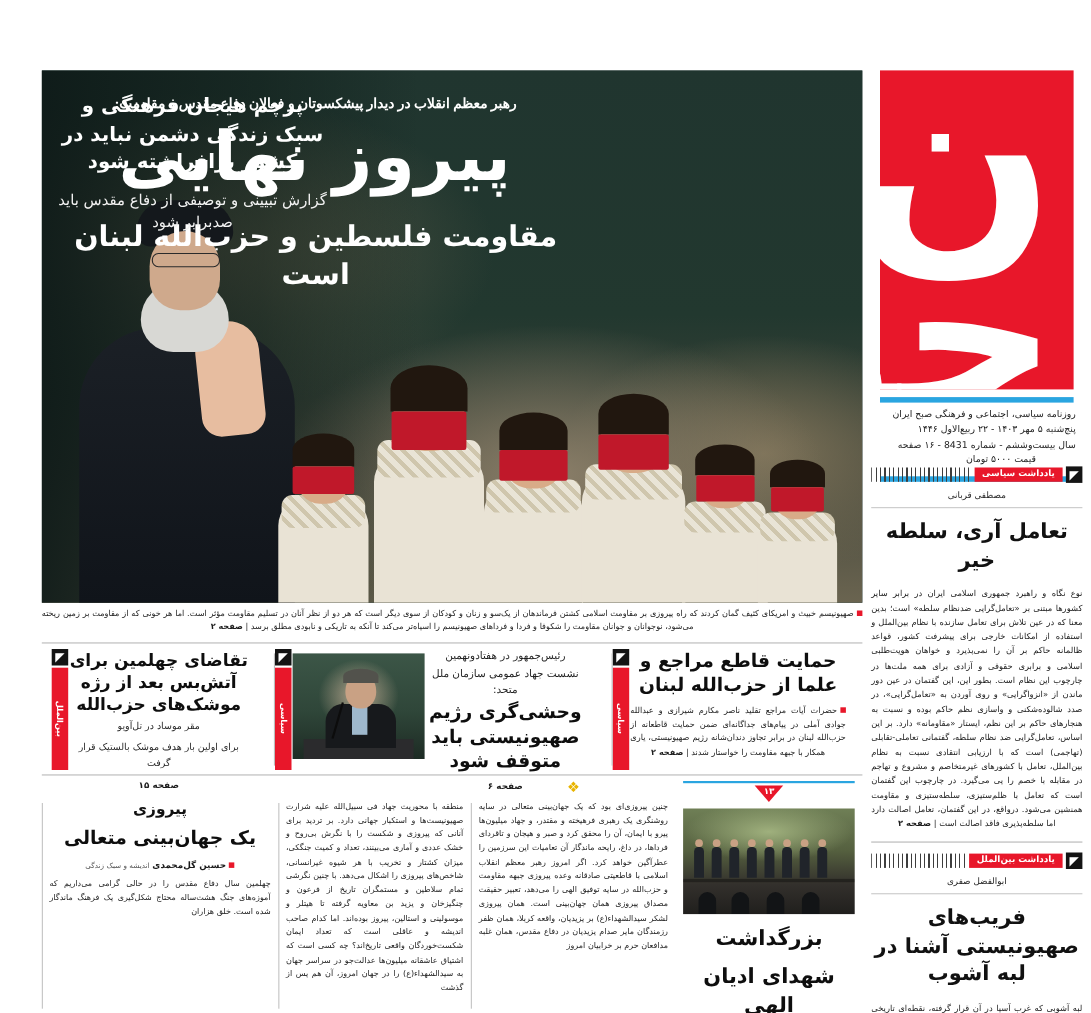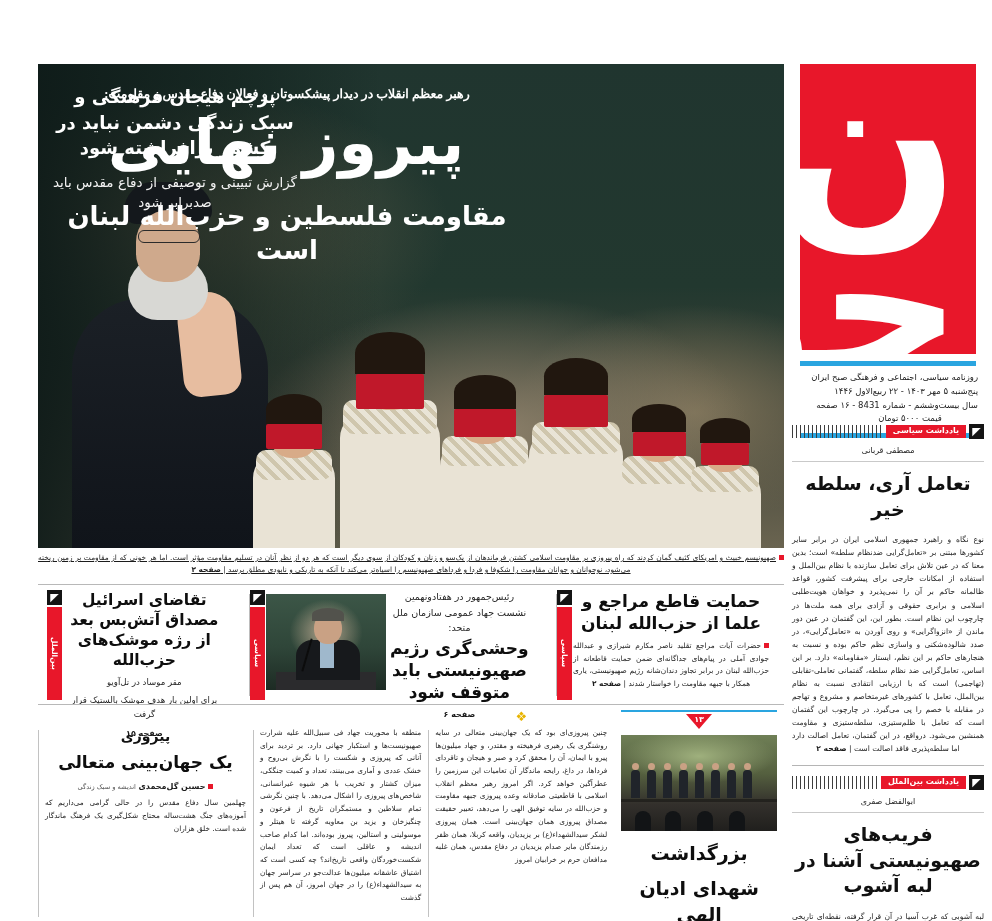--- a/index.html
+++ b/index.html
@@ -282,21 +282,20 @@
 
   
   .caption {
     position: absolute;
     top: 552px; right: 208px; left: 38px;
     font-size: 7.4px;
     line-height: 1.62;
     color: #1c1c1c;
     text-align: justify;
     text-align-last: center;
-    text-decoration: underline;
   }
   .cap-sq {
     display: inline-block;
     width: 5px; height: 5px;
     background: #e8172a;
     margin-left: 3px;
   }
   .caption-rule {
     position: absolute;
     top: 584px; right: 208px; left: 38px;
@@ -659,21 +658,21 @@
       </div>
       <div class="tab-col">
         <div class="tab-arrow">◤</div>
         <div class="tab-strip">سیاسی</div>
       </div>
       <div class="vdiv"></div>
     </div>
 
     <div class="teaser t3">
       <div class="teaser-body">
-        <div class="teaser-title sm">تقاضای اسرائیل مصداق آتش‌بس بعد از رژه موشک‌های حزب‌الله</div>
+        <div class="teaser-title sm">تقاضای چهلمین برای آتش‌بس بعد از رژه موشک‌های حزب‌الله</div>
         <div class="teaser-sub">مقر موساد در تل‌آویو</div>
         <div class="teaser-sub">برای اولین بار هدف موشک بالستیک قرار گرفت</div>
         <div class="teaser-page">صفحه ۱۵</div>
       </div>
       <div class="tab-col">
         <div class="tab-arrow">◤</div>
         <div class="tab-strip">بین‌الملل</div>
       </div>
     </div>
   </div>

